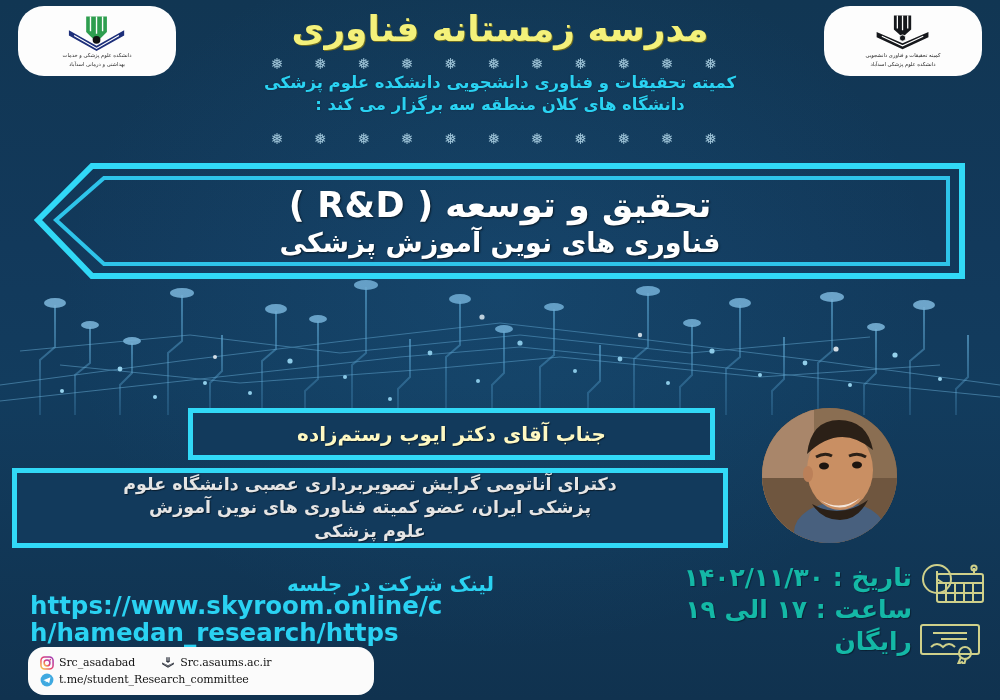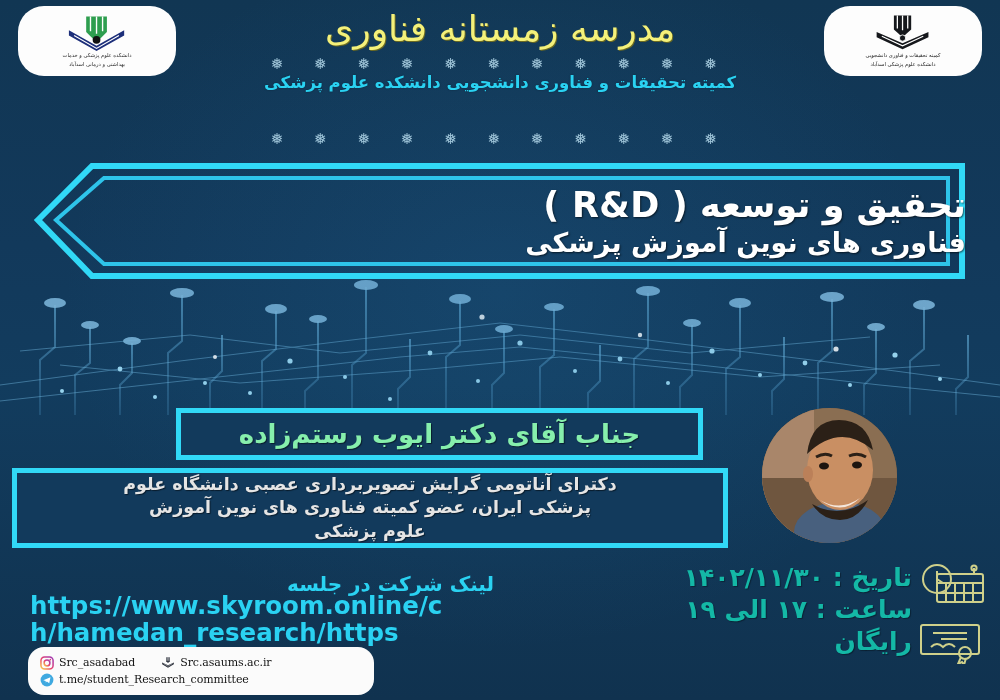--- a/index.html
+++ b/index.html
@@ -43,21 +43,21 @@
     font-size:5.2px;line-height:1.45;text-align:center;
     color:#2c2c2c;letter-spacing:.1px;margin-top:1px;
     font-family:"DejaVu Sans","Liberation Sans",sans-serif;
   }
   .logo.right .ltext{color:#1d1d1d;}
 
   
   .header-title{
     position:absolute;top:8px;left:0;right:0;
     text-align:center;
-    font-size:36px;font-weight:normal;
+    font-size:36px;font-weight:bold;
     color:#f4f17a;
     text-shadow:1px 1px 0 #6b6a22;
     letter-spacing:.5px;
   }
   .snowline{
     position:absolute;left:0;right:0;text-align:center;
     color:#bfe4f5;font-size:15px;letter-spacing:13px;
     opacity:.82;
   }
   .snowline.top{top:55px;}
@@ -70,35 +70,35 @@
     text-shadow:0 0 2px rgba(0,0,0,.35);
   }
 
   
   .title-wrap{
     position:absolute;left:34px;top:158px;width:932px;height:126px;
   }
   .title-wrap svg{position:absolute;inset:0;width:100%;height:100%;}
   .title-text{
     position:absolute;inset:0;
-    display:flex;flex-direction:column;justify-content:center;
+    display:flex;flex-direction:column;align-items:center;justify-content:center;
     gap:2px;
     color:#ffffff;font-weight:bold;
     text-shadow:1px 1px 2px rgba(0,0,0,.6);
   }
   .title-line1{font-size:35px;letter-spacing:.4px;}
   .title-line2{font-size:27px;letter-spacing:.4px;}
 
   
   .speaker-name{
-    position:absolute;left:176px;top:408px;width:527px;height:52px;
+    position:absolute;left:188px;top:408px;width:527px;height:52px;
     border:5px solid #31d9f7;
     background:#123a5c;
     display:flex;align-items:center;justify-content:center;
-    color:#86efac;font-size:26px;font-weight:bold;
+    color:#fef9c3;font-size:20px;font-weight:bold;
     text-shadow:1px 1px 1px rgba(0,0,0,.5);
   }
   .speaker-bio{
     position:absolute;left:12px;top:468px;width:716px;height:80px;
     border:5px solid #31d9f7;
     background:#123a5c;
     display:flex;align-items:center;justify-content:center;
     padding:0 14px;
     color:#e5e5e5;font-size:17.5px;font-weight:bold;line-height:1.33;
     text-align:center;
@@ -268,20 +268,21 @@
     </svg>
     <div class="ltext">کمیته تحقیقات و فناوری دانشجویی</div>
     <div class="ltext">دانشکده علوم پزشکی اسدآباد</div>
   </div>
 
   <div class="header-title">مدرسه زمستانه فناوری</div>
   <div class="snowline top">❅ ❅ ❅ ❅ ❅ ❅ ❅ ❅ ❅ ❅ ❅</div>
 
   <div class="subhead">
     <div>کمیته تحقیقات و فناوری دانشجویی دانشکده علوم پزشکی</div>
+    <div>دانشگاه های کلان منطقه سه برگزار می کند :</div>
   </div>
 
   <div class="snowline bot">❅ ❅ ❅ ❅ ❅ ❅ ❅ ❅ ❅ ❅ ❅</div>
 
   <div class="title-wrap">
     <svg viewBox="0 0 932 126" preserveAspectRatio="none">
       <path d="M4 62 L58 8 L928 8 L928 118 L58 118 Z" fill="none" stroke="#31d9f7" stroke-width="6"></path>
       <path d="M22 62 L70 20 L914 20 L914 106 L70 106 Z" fill="none" stroke="#2ec4ea" stroke-width="4"></path>
     </svg>
     <div class="title-text">

